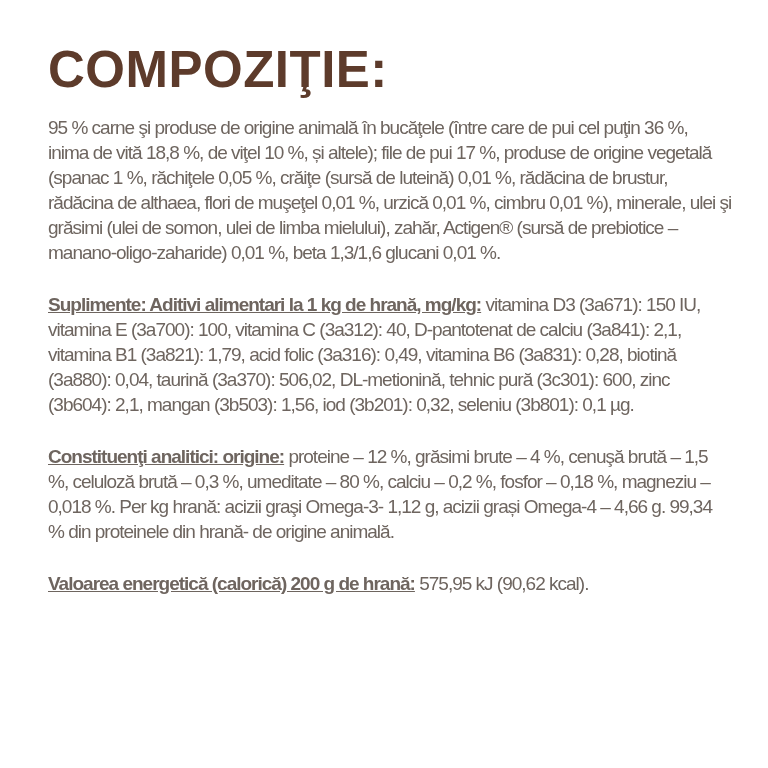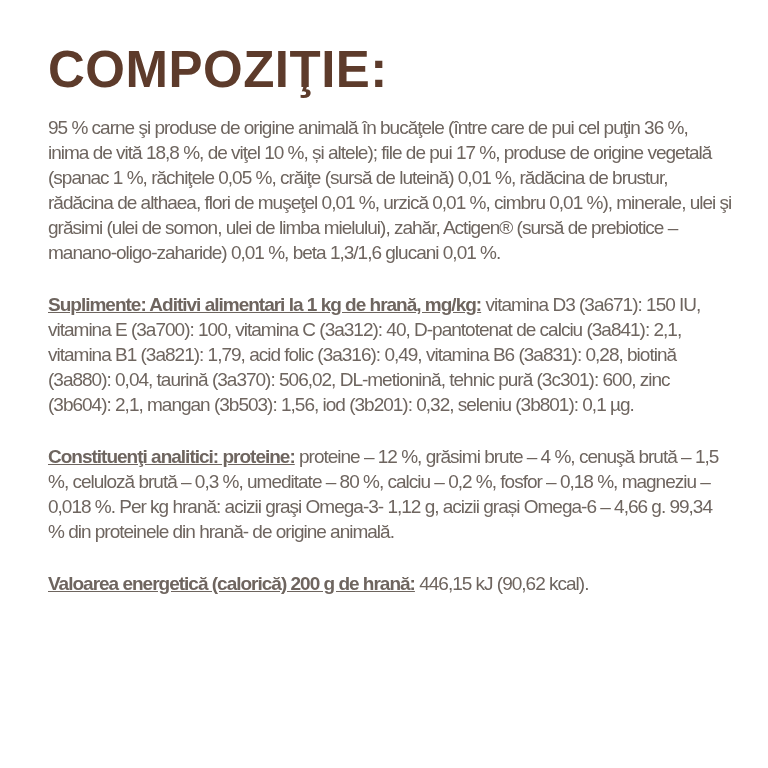--- a/index.html
+++ b/index.html
@@ -50,17 +50,17 @@
 <body>
 
 <div class="label-page">
 
   <h1 class="label-title">COMPOZIŢIE:</h1>
 
   <p class="para"><span>95 % carne şi produse de origine animală în bucăţele (între care de pui cel puţin 36 %, inima de vită 18,8 %, de viţel 10 %, și altele); file de pui 17 %, produse de origine vegetală (spanac 1 %, răchiţele 0,05 %, crăiţe (sursă de luteină) 0,01 %, rădăcina de brustur, rădăcina de althaea, flori de muşeţel 0,01 %, urzică 0,01 %, cimbru 0,01 %), minerale, ulei şi grăsimi (ulei de somon, ulei de limba mielului), zahăr, Actigen® (sursă de prebiotice – manano-oligo-zaharide) 0,01 %, beta 1,3/1,6 glucani 0,01 %.</span></p>
 
   <p class="para"><span class="b">Suplimente: Aditivi alimentari la 1 kg de hrană, mg/kg:</span><span> vitamina D3 (3a671): 150 IU, vitamina E (3a700): 100, vitamina C (3a312): 40, D-pantotenat de calciu (3a841): 2,1, vitamina B1 (3a821): 1,79, acid folic (3a316): 0,49, vitamina B6 (3a831): 0,28, biotină (3a880): 0,04, taurină (3a370): 506,02, DL-metionină, tehnic pură (3c301): 600, zinc (3b604): 2,1, mangan (3b503): 1,56, iod (3b201): 0,32, seleniu (3b801): 0,1 µg.</span></p>
 
-  <p class="para"><span class="b">Constituenţi analitici: proteine:</span><span> proteine – 12 %, grăsimi brute – 4 %, cenuşă brută – 1,5 %, celuloză brută – 0,3 %, umeditate – 80 %, calciu – 0,2 %, fosfor – 0,18 %, magneziu – 0,018 %. Per kg hrană: acizii graşi Omega-3- 1,12 g, acizii grași Omega-6 – 4,66 g. 99,34 % din proteinele din hrană- de origine animală.</span></p>
+  <p class="para"><span class="b">Constituenţi analitici: origine:</span><span> proteine – 12 %, grăsimi brute – 4 %, cenuşă brută – 1,5 %, celuloză brută – 0,3 %, umeditate – 80 %, calciu – 0,2 %, fosfor – 0,18 %, magneziu – 0,018 %. Per kg hrană: acizii graşi Omega-3- 1,12 g, acizii grași Omega-4 – 4,66 g. 99,34 % din proteinele din hrană- de origine animală.</span></p>
 
-  <p class="para"><span class="b">Valoarea energetică (calorică) 200 g de hrană:</span><span> 446,15 kJ (90,62 kcal).</span></p>
+  <p class="para"><span class="b">Valoarea energetică (calorică) 200 g de hrană:</span><span> 575,95 kJ (90,62 kcal).</span></p>
 
 </div>
 
 </body></html>

